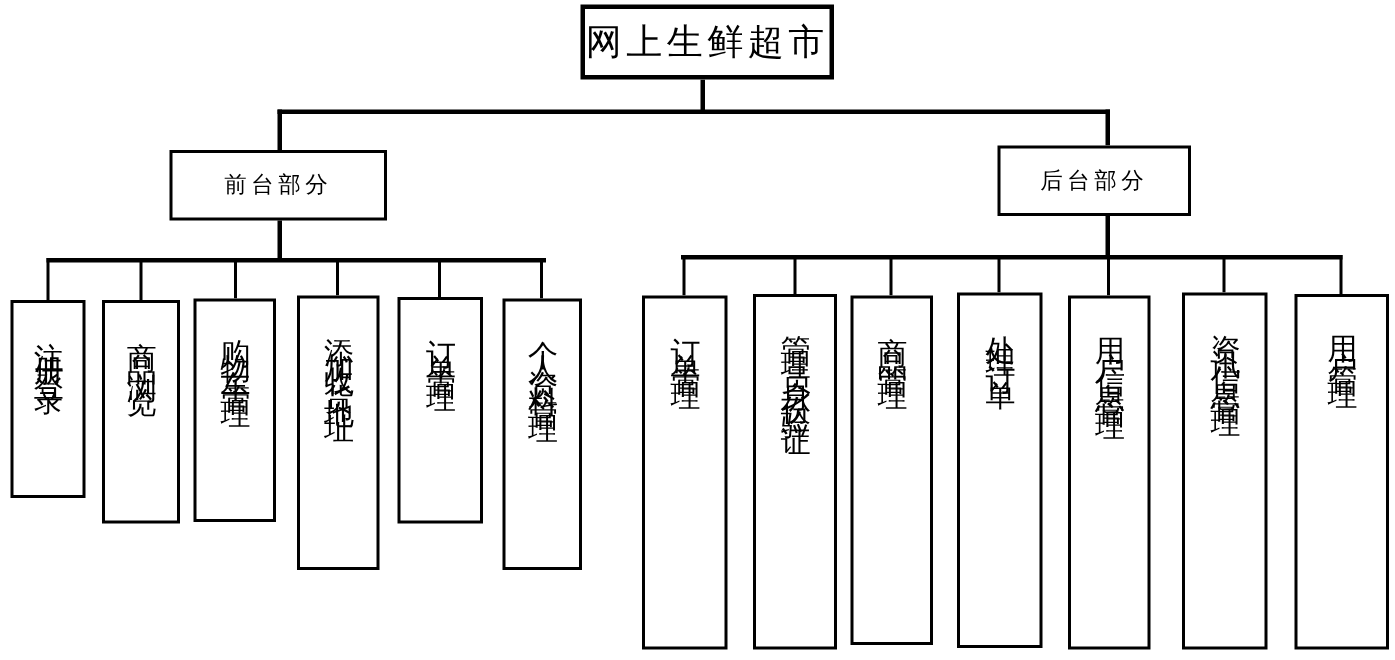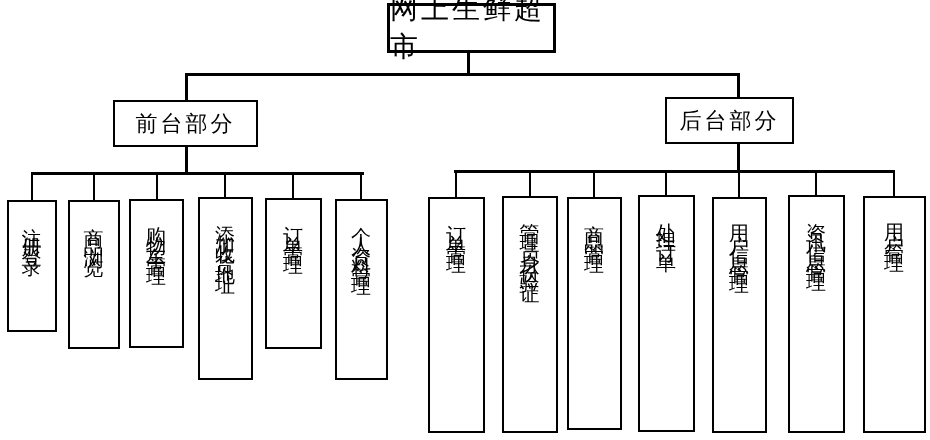--- a/index.html
+++ b/index.html
@@ -5,22 +5,22 @@
   html,body{margin:0;padding:0;background:#ffffff;}
   .canvas{
     position:relative;width:930px;height:440px;background:#ffffff;
     font-family:"Liberation Serif","DejaVu Serif",serif;color:#000000;overflow:hidden;
   }
   .line{position:absolute;background:#000000;}
   .node{
     position:absolute;box-sizing:border-box;border:2px solid #000000;background:#ffffff;
     display:flex;align-items:center;justify-content:center;
   }
-  .hnode{font-size:22px;letter-spacing:3px;}
-  .root{border-width:3px;font-size:28px;}
+  .hnode{font-size:15px;letter-spacing:3px;}
+  .root{border-width:3px;font-size:24px;}
   .leaf{
     align-items:flex-start;justify-content:center;padding-top:10px;
   }
   .leaf .vtext{
     writing-mode:vertical-rl;text-orientation:upright;
     font-size:20px;letter-spacing:10px;line-height:1;
   }
   
   .n-root{left:387px;top:3px;width:169px;height:50px;}
   .n-front{left:113px;top:100px;width:145px;height:47px;}

